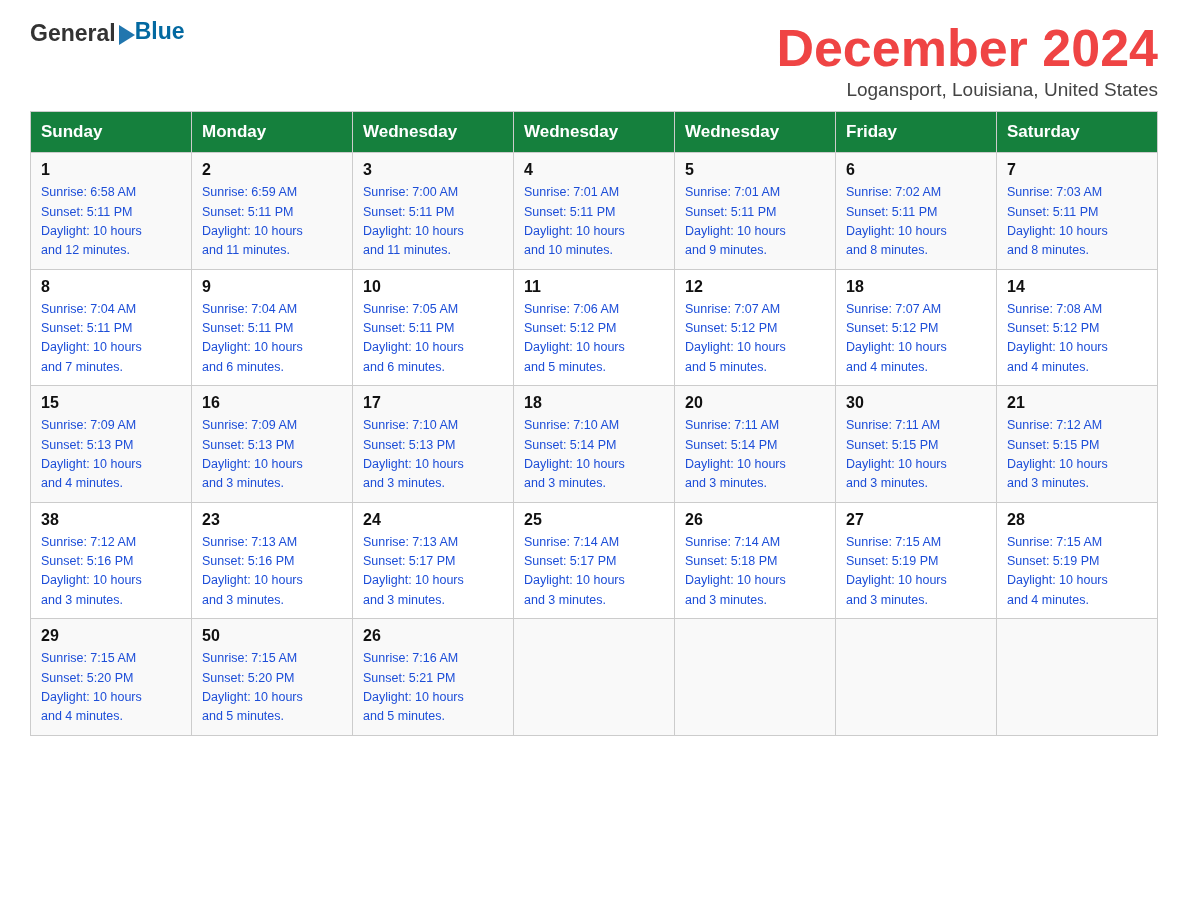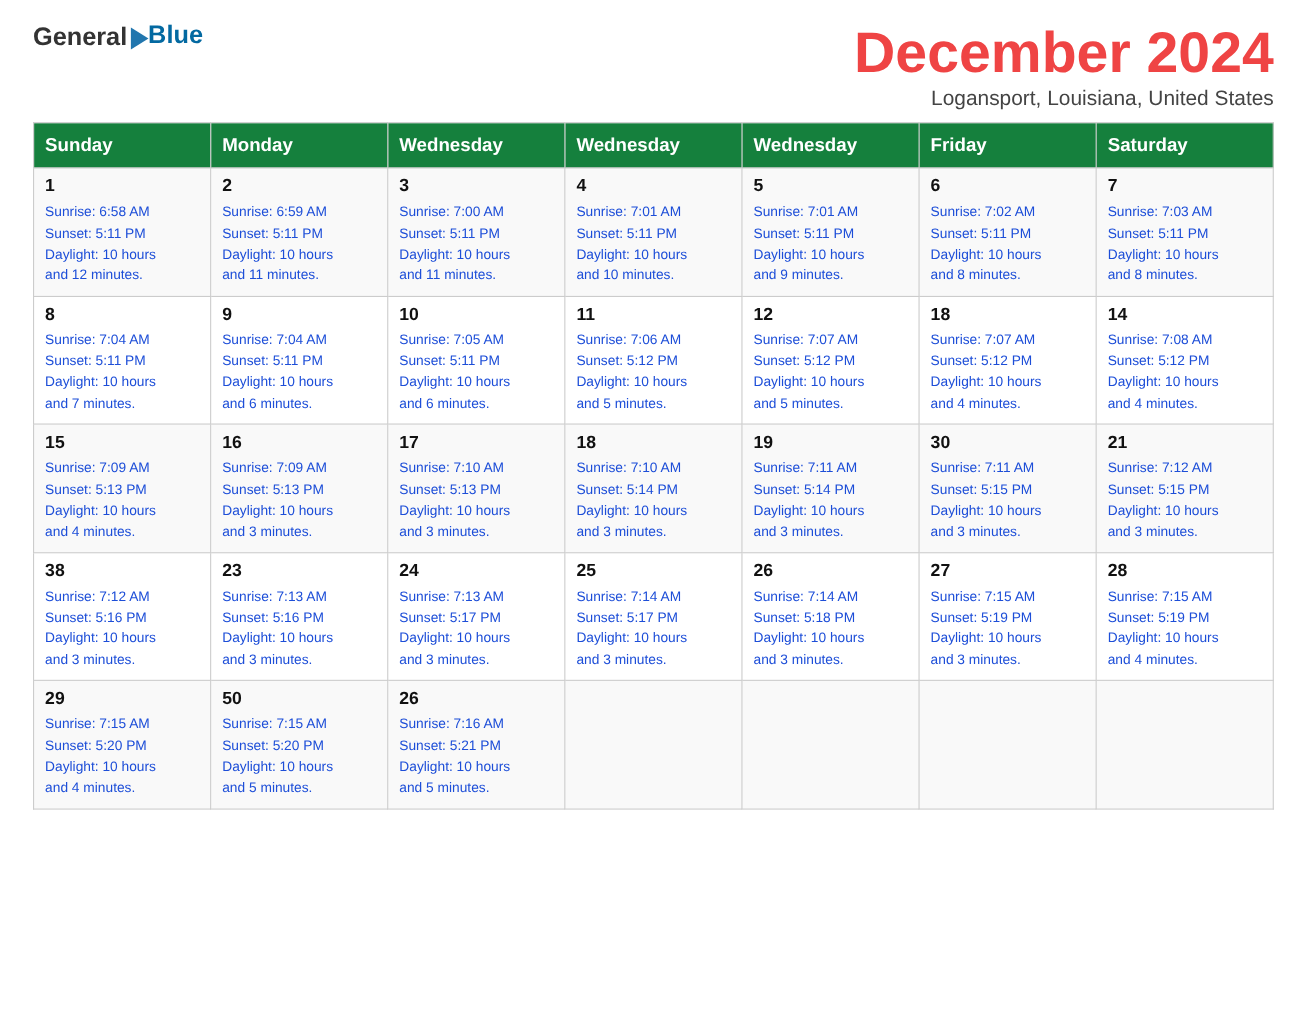--- a/index.html
+++ b/index.html
@@ -209,21 +209,21 @@
         </td>
         <td>
           <span class="day-number">17</span>
           <div class="day-info">Sunrise: 7:10 AM<br>Sunset: 5:13 PM<br>Daylight: 10 hours<br>and 3 minutes.</div>
         </td>
         <td>
           <span class="day-number">18</span>
           <div class="day-info">Sunrise: 7:10 AM<br>Sunset: 5:14 PM<br>Daylight: 10 hours<br>and 3 minutes.</div>
         </td>
         <td>
-          <span class="day-number">19</span>
+          <span class="day-number">20</span>
           <div class="day-info">Sunrise: 7:11 AM<br>Sunset: 5:14 PM<br>Daylight: 10 hours<br>and 3 minutes.</div>
         </td>
         <td>
           <span class="day-number">30</span>
           <div class="day-info">Sunrise: 7:11 AM<br>Sunset: 5:15 PM<br>Daylight: 10 hours<br>and 3 minutes.</div>
         </td>
         <td>
           <span class="day-number">21</span>
           <div class="day-info">Sunrise: 7:12 AM<br>Sunset: 5:15 PM<br>Daylight: 10 hours<br>and 3 minutes.</div>
         </td>

